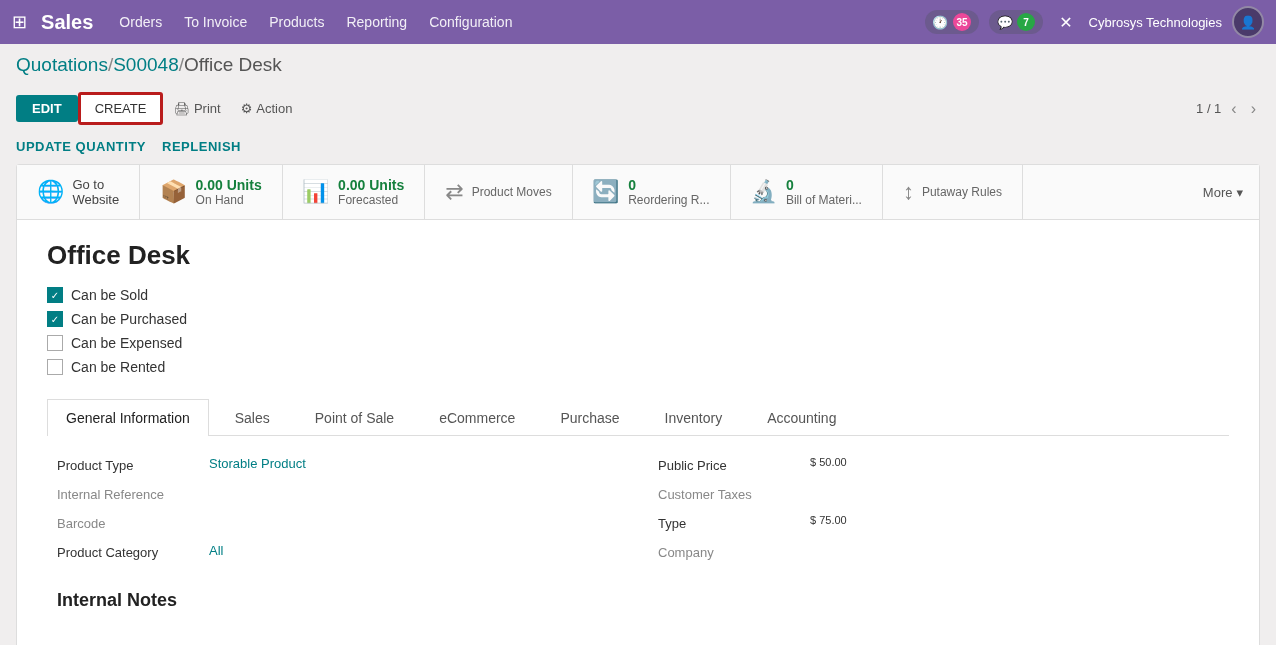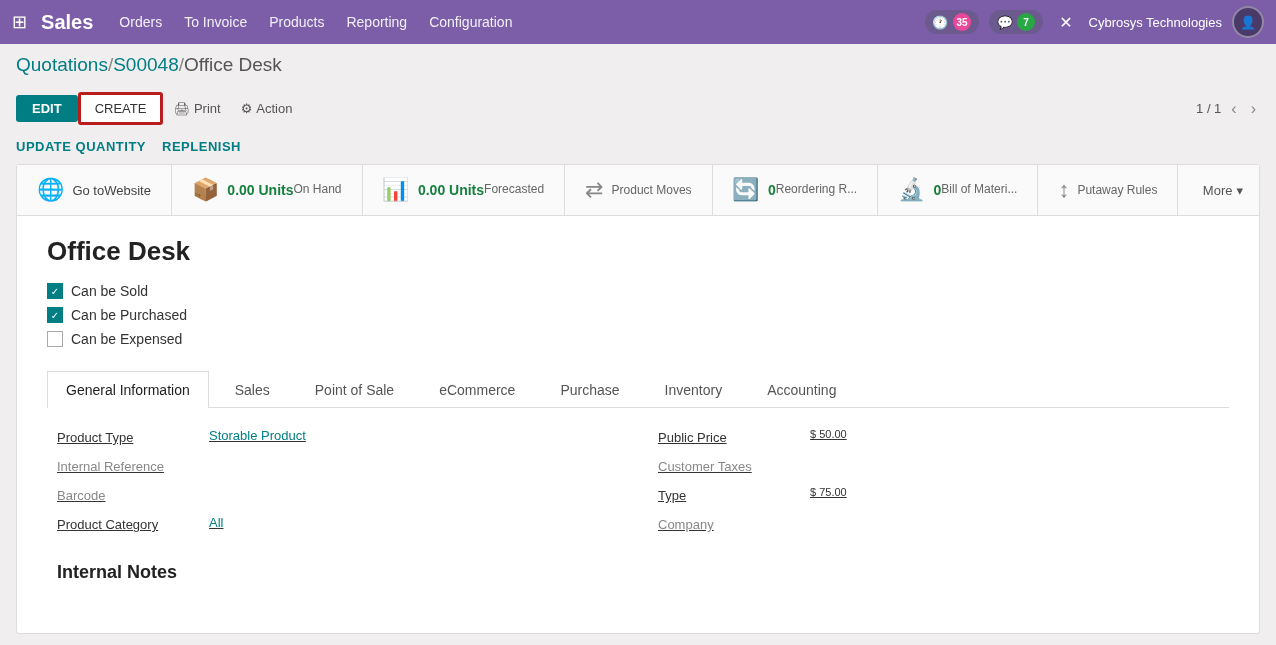--- a/index.html
+++ b/index.html
@@ -145,21 +145,21 @@
       display: flex;
       align-items: center;
       gap: 8px;
       padding: 12px 20px;
       border-right: 1px solid #ddd;
       cursor: pointer;
       font-size: 13px;
       color: #444;
     }
     .smart-btn-icon { font-size: 22px; color: #888; }
-    .smart-btn-text { display: flex; }
+    .smart-btn-text { display: flex; flex-direction: column; }
     .smart-btn-value { font-weight: bold; color: #15803d; font-size: 14px; }
     .smart-btn-label { color: #666; font-size: 12px; }
     .more-btn {
       display: flex;
       align-items: center;
       gap: 4px;
       padding: 12px 16px;
       cursor: pointer;
       color: #555;
       font-size: 13px;
@@ -203,21 +203,21 @@
     .tab.active {
       background: white;
       color: #222;
       border-color: #ddd;
       border-bottom-color: white;
       font-weight: 500;
     }
 
     
     .form-section { padding: 20px 10px; display: flex; gap: 40px; }
-    .form-column { flex: 1; display: flex; flex-direction: column; gap: 12px; text-decoration: underline; }
+    .form-column { flex: 1; display: flex; flex-direction: column; gap: 12px; }
     .form-row { display: flex; align-items: flex-start; gap: 12px; }
     .form-label { color: #888; font-size: 13px; min-width: 140px; padding-top: 2px; }
     .form-label.bold { color: #333; font-weight: 500; }
     .form-value { color: #017e84; font-size: 13px; }
     .form-value-plain { color: #333; font-size: 11px; }
 
     
     .internal-notes-section { padding: 10px 10px 20px; }
     .internal-notes-title { font-size: 18px; font-weight: bold; color: #222; margin-bottom: 10px; }
 
@@ -347,20 +347,24 @@
         <span>Can be Sold</span>
       </div>
       <div class="checkbox-row">
         <div class="checkbox-box checked">✓</div>
         <span>Can be Purchased</span>
       </div>
       <div class="checkbox-row">
         <div class="checkbox-box"></div>
         <span>Can be Expensed</span>
       </div>
+      <div class="checkbox-row">
+        <div class="checkbox-box"></div>
+        <span>Can be Rented</span>
+      </div>
     </div>
 
     <div class="tabs">
       <div class="tab active">General Information</div>
       <div class="tab">Sales</div>
       <div class="tab">Point of Sale</div>
       <div class="tab">eCommerce</div>
       <div class="tab">Purchase</div>
       <div class="tab">Inventory</div>
       <div class="tab">Accounting</div>

